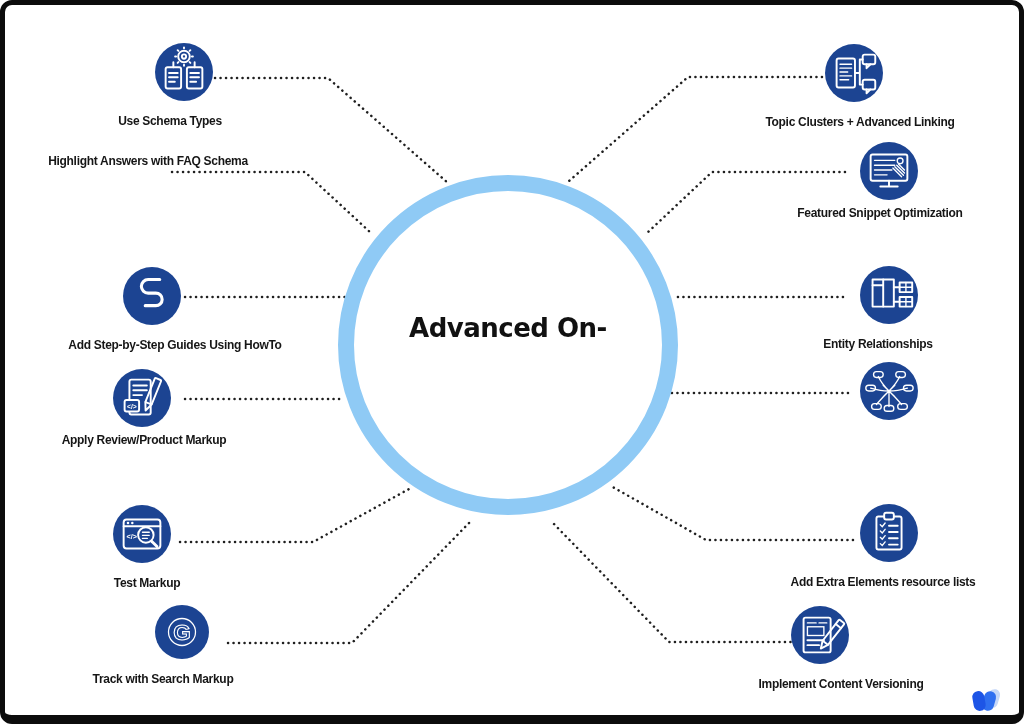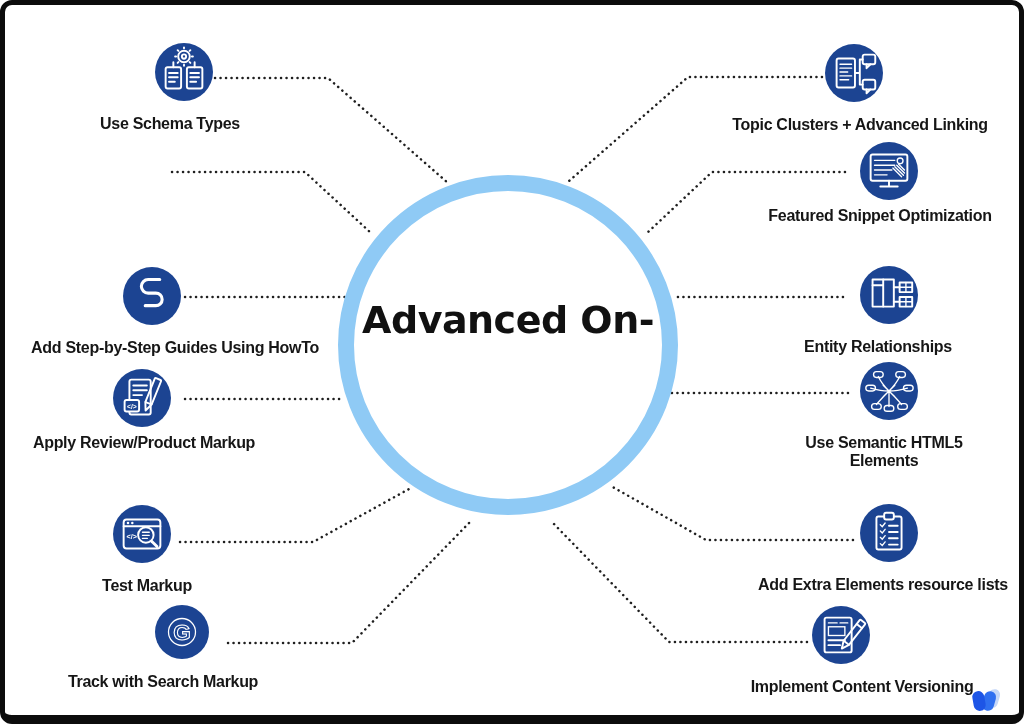--- a/index.html
+++ b/index.html
@@ -5,27 +5,27 @@
   html,body{margin:0;padding:0;background:#fff;}
   body{width:1024px;height:724px;position:relative;overflow:hidden;
        font-family:"Liberation Sans",sans-serif;}
   .frame{position:absolute;inset:0;box-sizing:border-box;background:#fff;
          border:5px solid #0c0c0c;border-bottom-width:9px;border-radius:12px;}
   .connectors{position:absolute;left:0;top:0;width:1024px;height:724px;pointer-events:none;}
   .node{position:absolute;display:flex;flex-direction:column;align-items:center;}
   .icon-circle{width:58px;height:58px;border-radius:50%;background:#1c4492;
                display:flex;align-items:center;justify-content:center;flex:0 0 auto;}
   .icon-circle svg{width:58px;height:58px;display:block;}
-  .node-label{margin-top:14px;font-weight:700;font-size:16px;letter-spacing:-0.3px;
+  .node-label{margin-top:14px;font-weight:700;font-size:12px;letter-spacing:-0.3px;
               color:#161616;text-align:center;line-height:1.15;}
   .mt-lg .node-label{margin-top:7px;}
   .center-circle{position:absolute;left:338px;top:175px;width:308px;height:308px;
                  background:#fff;border:16px solid #8fcaf5;border-radius:50%;
                  display:flex;align-items:center;justify-content:center;}
-  .center-title{font-family:"DejaVu Sans",sans-serif;font-weight:700;font-size:38px;
+  .center-title{font-family:"DejaVu Sans",sans-serif;font-weight:700;font-size:26px;
                 line-height:1.28;color:#111;text-align:center;letter-spacing:-0.5px;}
   .brand-logo{position:absolute;right:20px;bottom:11px;width:32px;height:24px;}
   .brand-logo span{position:absolute;border-radius:6px;}
   .logo-ghost{left:16px;top:0;width:11px;height:19px;background:#c5d7f8;transform:rotate(16deg);}
   .logo-right{left:11px;top:2px;width:12px;height:20px;background:#2f6ff0;transform:rotate(16deg);}
   .logo-left{left:1px;top:2px;width:12px;height:20px;background:#1d55e6;transform:rotate(-10deg);}
   .ic{stroke:#fff;stroke-width:2;fill:none;stroke-linecap:round;stroke-linejoin:round;}
   .ic-thin{stroke:#fff;stroke-width:1.4;fill:none;stroke-linecap:round;}
   .ic-fill{fill:#fff;stroke:none;}
   .ic-txt{fill:#fff;font-family:"Liberation Sans",sans-serif;font-weight:700;}
@@ -70,20 +70,21 @@
       <path class="ic" d="M14.5,31 h9 M14.5,35.5 h9 M14.5,40 h6"></path>
       <rect class="ic" x="33" y="25" width="16" height="22" rx="2"></rect>
       <path class="ic" d="M36.5,31 h9 M36.5,35.5 h9 M36.5,40 h6"></path>
       <path class="ic" d="M19,25 v-5 M41,25 v-5"></path>
     </svg>
   </div>
   <div class="node-label">Use Schema Types</div>
 </div>
 
 <div class="node" style="left:0px;top:141px;width:296px;">
+  <div class="node-label">Highlight Answers with FAQ Schema</div>
 </div>
 
 <div class="node" style="left:20px;top:267px;width:310px;">
   <div class="icon-circle" style="margin-left:-46px;">
     <svg viewBox="0 0 60 60">
       <path class="ic" style="stroke-width:3.2" d="M38,13 H26 a7,7 0 0 0 0,14 h8 a6.5,6.5 0 0 1 0,13 H23"></path>
     </svg>
   </div>
   <div class="node-label">Add Step-by-Step Guides Using HowTo</div>
 </div>
@@ -179,36 +180,35 @@
       <path class="ic-thin" d="M30,30 C25,25 22,22 19,15 M30,30 C35,25 38,22 41,15 M30,30 C23,30 18,29 11,27 M30,30 C37,30 42,29 49,27 M30,30 C25,35 21,39 17,44 M30,30 C35,35 39,39 43,44 M30,30 C30,36 30,41 30,46 M24,24 l12,12 M36,24 l-12,12"></path>
       <rect class="ic-thin" x="14" y="10" width="10" height="6" rx="3"></rect>
       <rect class="ic-thin" x="37" y="10" width="10" height="6" rx="3"></rect>
       <rect class="ic-thin" x="6" y="24" width="10" height="6" rx="3"></rect>
       <rect class="ic-thin" x="45" y="24" width="10" height="6" rx="3"></rect>
       <rect class="ic-thin" x="12" y="43" width="10" height="6" rx="3"></rect>
       <rect class="ic-thin" x="39" y="43" width="10" height="6" rx="3"></rect>
       <rect class="ic-thin" x="25" y="45" width="10" height="6" rx="3"></rect>
     </svg>
   </div>
-  <div class="node-label">Use Semantic HTML5 Elements</div>
 </div>
 
 <div class="node" style="left:753px;top:504px;width:260px;">
   <div class="icon-circle" style="margin-left:12px;">
     <svg viewBox="0 0 60 60">
       <rect class="ic" x="17" y="13" width="26" height="34" rx="2"></rect>
       <rect x="25" y="9" width="10" height="7" rx="2" fill="#1c4492" stroke="#fff" stroke-width="2"></rect>
       <path class="ic-thin" d="M21,21.5 l2,2 l3,-3.8 M21,28 l2,2 l3,-3.8 M21,34.5 l2,2 l3,-3.8 M21,41 l2,2 l3,-3.8"></path>
       <path class="ic" d="M30,22.5 h9 M30,29 h9 M30,35.5 h9 M30,42 h9"></path>
     </svg>
   </div>
   <div class="node-label">Add Extra Elements resource lists</div>
 </div>
 
-<div class="node" style="left:732px;top:606px;width:260px;">
+<div class="node" style="left:711px;top:606px;width:260px;">
   <div class="icon-circle" style="margin-left:-42px;">
     <svg viewBox="0 0 60 60">
       <rect class="ic" x="13" y="12" width="28" height="36" rx="2"></rect>
       <path class="ic-thin" d="M17,17.5 h9 M29,17.5 h8"></path>
       <rect class="ic-thin" x="17" y="21.5" width="17" height="9"></rect>
       <path class="ic" d="M17,35.5 h17 M17,40.5 h12"></path>
       <g transform="rotate(38 41 31)">
         <rect class="ic" x="37.5" y="12" width="7" height="28" rx="1"></rect>
         <path class="ic" d="M37.5,40 l3.5,7.5 l3.5,-7.5 M37.5,18 h7"></path>
       </g>

